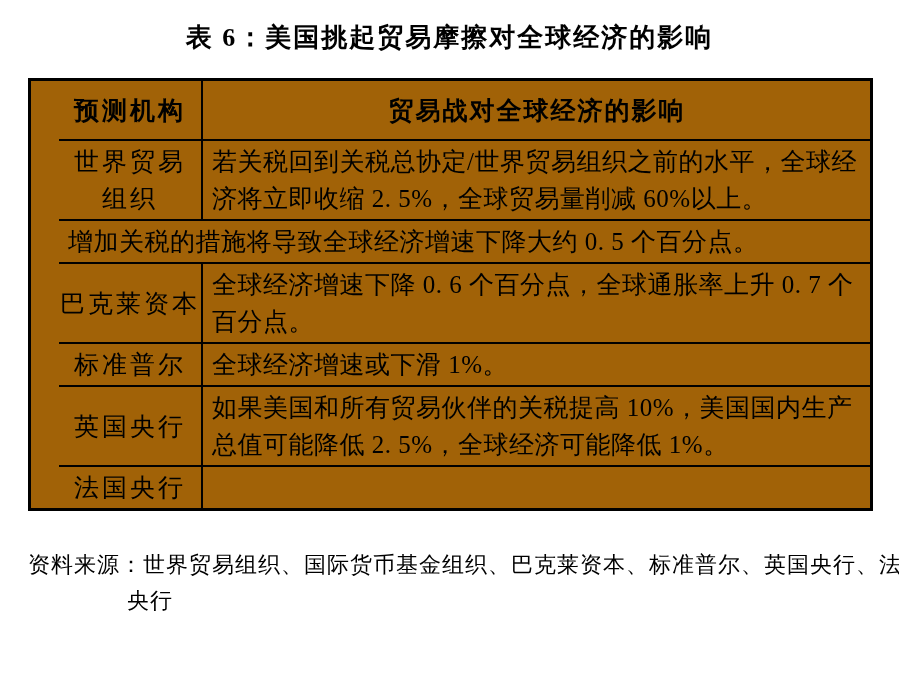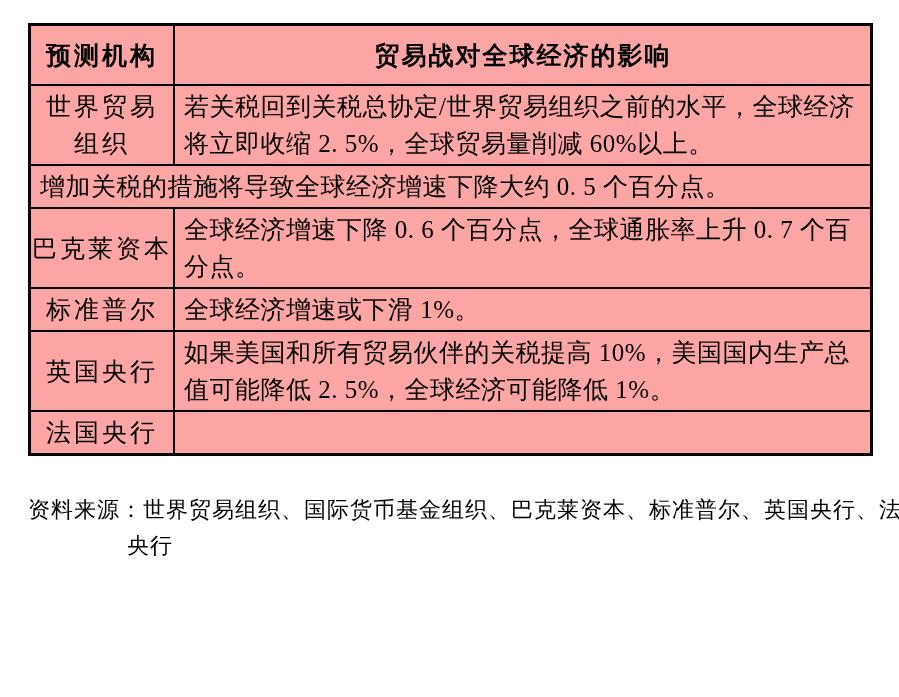--- a/index.html
+++ b/index.html
@@ -16,21 +16,22 @@
     margin: 20px 0 0 0;
     text-align: center;
     font-size: 26px;
     font-weight: 700;
     letter-spacing: 2px;
   }
   .table {
     margin: 23px 0 0 28px;
     width: 845px;
     border: 3px solid #000;
-    background: #fca5a5;
+    background: #a16207;
+    padding-left: 28px;
   }
   .row { display: flex; }
   .table-body .row { border-top: 2px solid #000; }
   .cell-org {
     flex: 0 0 144px;
     border-right: 2px solid #000;
     display: flex;
     flex-direction: column;
     justify-content: center;
     align-items: center;
@@ -70,20 +71,21 @@
     letter-spacing: 1px;
   }
   .source-line { white-space: nowrap; }
   .source-line-indent { margin-left: 99px; }
 </style>
 </head>
 <body>
 
 <div class="page">
 
+  <h1 class="title">表 6：美国挑起贸易摩擦对全球经济的影响</h1>
 
   <div class="table">
     <div class="row header-row">
       <div class="cell-org">预测机构</div>
       <div class="cell-impact">贸易战对全球经济的影响</div>
     </div>
     <div class="table-body">
         <div class="row data-row">
           <div class="cell-org">
             <div class="org-line">世界贸易</div>

